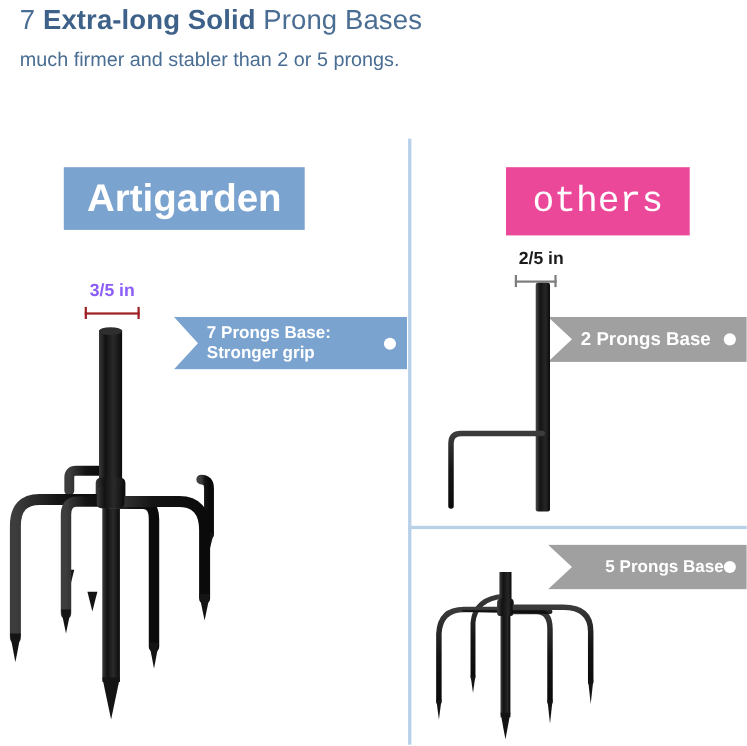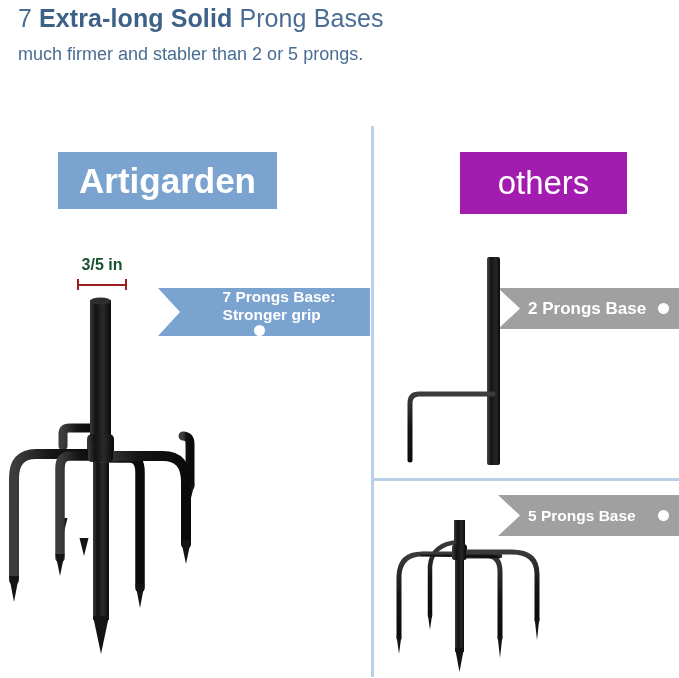--- a/index.html
+++ b/index.html
@@ -70,22 +70,23 @@
   #chip-artigarden {
     left: 58px; top: 152px;
     width: 219px; height: 57px;
     background: #7aa3d0;
     font-size: 35px;
     font-weight: bold;
   }
   #chip-others {
     left: 460px; top: 152px;
     width: 167px; height: 62px;
-    background: #a21caf;
+    background: #ec4899;
     font-size: 33px;
+    font-family: Liberation Mono, monospace;
   }
 
   
   .banner {
     position: absolute;
     display: flex;
     align-items: center;
     color: #ffffff;
     font-weight: bold;
     clip-path: polygon(0 0, 100% 0, 100% 100%, 0 100%, 22px 50%);
@@ -102,33 +103,33 @@
     background: #ffffff;
     margin-right: 10px;
     flex: 0 0 auto;
   }
   #banner-7 {
     left: 158px; top: 288px;
     width: 212px; height: 48px;
     background: #7aa3d0;
     font-size: 15.5px;
     line-height: 18px;
-    flex-direction: column;
   }
   #banner-2 {
     left: 498px; top: 288px;
     width: 181px; height: 41px;
     background: #a0a0a0;
     font-size: 17px;
   }
   #banner-5 {
     left: 498px; top: 495px;
     width: 181px; height: 41px;
     background: #a0a0a0;
     font-size: 15.5px;
+    text-align: right;
   }
 
   
   .dim {
     position: absolute;
   }
   .dim .dim-label {
     font-weight: bold;
     white-space: nowrap;
     text-align: center;
@@ -146,21 +147,21 @@
   }
   .dim .dim-bracket .cap {
     position: absolute;
     top: 0; bottom: 0;
     width: 2px;
   }
   .dim .dim-bracket .cap.l { left: 0; }
   .dim .dim-bracket .cap.r { right: 0; }
 
   #dim-35 { left: 62px; top: 256px; width: 80px; }
-  #dim-35 .dim-label { color: #14532d; font-size: 16px; }
+  #dim-35 .dim-label { color: #8b5cf6; font-size: 16px; }
   #dim-35 .dim-bracket { width: 50px; height: 11px; margin-top: 5px; }
   #dim-35 .bar, #dim-35 .cap { background: #9e1f22; }
 
   #dim-25 { left: 452px; top: 227px; width: 80px; }
   #dim-25 .dim-label { color: #1b1b1b; font-size: 16px; }
   #dim-25 .dim-bracket { width: 38px; height: 11px; margin-top: 5px; margin-left: 16px; }
   #dim-25 .bar, #dim-25 .cap { background: #7d7d7d; }
 
   
   .illus { position: absolute; }
@@ -186,20 +187,28 @@
 
   <div class="dim" id="dim-35">
     <div class="dim-label">3/5 in</div>
     <div class="dim-bracket">
       <div class="cap l"></div>
         <div class="bar"></div>
         <div class="cap r"></div>
     </div>
   </div>
 
+  <div class="dim" id="dim-25">
+    <div class="dim-label">2/5 in</div>
+    <div class="dim-bracket">
+      <div class="cap l"></div>
+        <div class="bar"></div>
+        <div class="cap r"></div>
+    </div>
+  </div>
 
   <div class="banner" id="banner-7">
     <span class="banner-text">7 Prongs Base:
 Stronger grip</span>
     <span class="banner-dot"></span>
   </div>
 
   <div class="banner" id="banner-2">
     <span class="banner-text">2 Prongs Base</span>
     <span class="banner-dot"></span>

